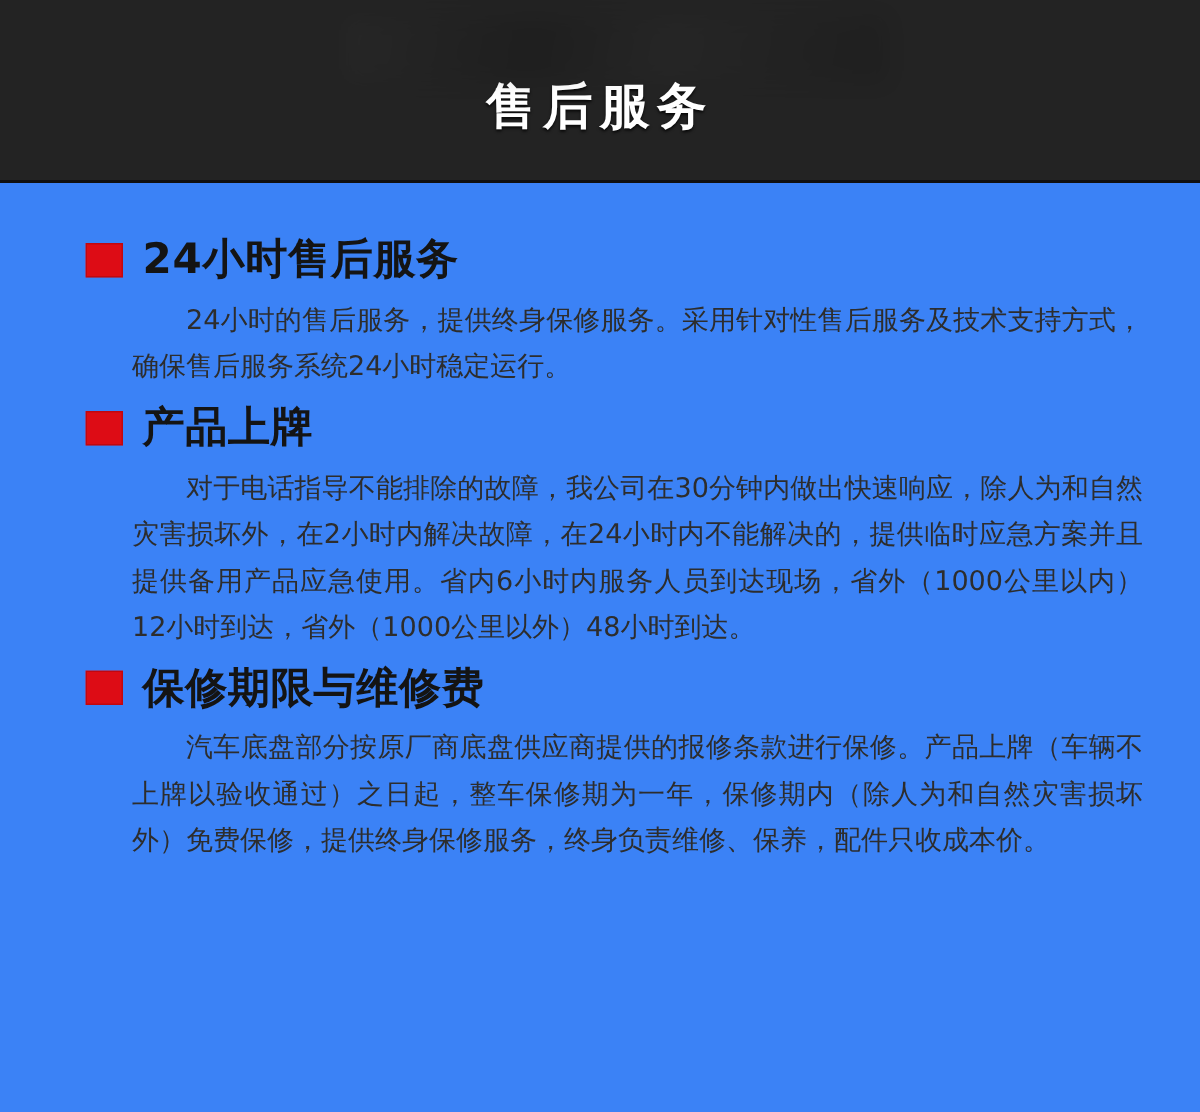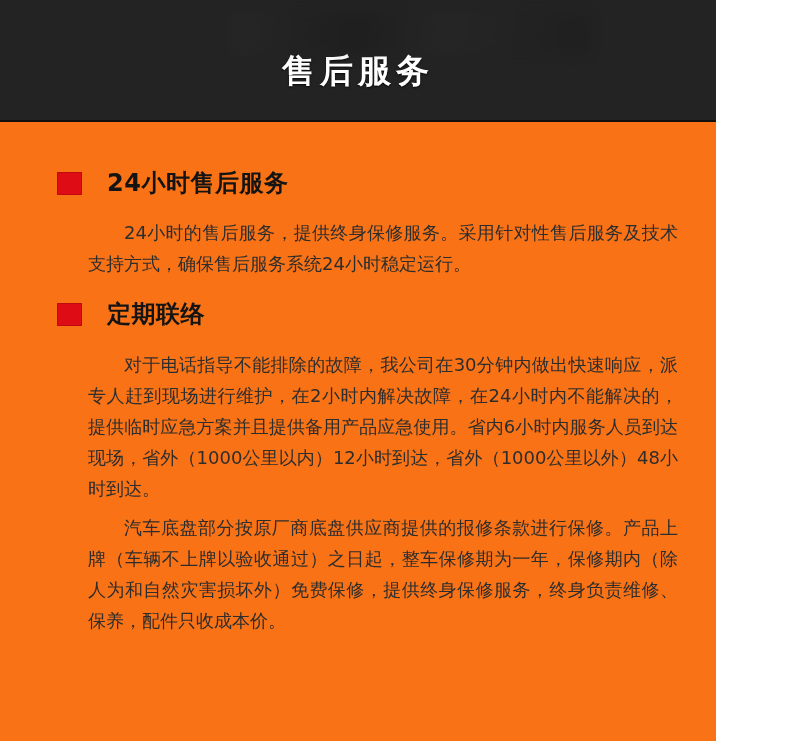--- a/index.html
+++ b/index.html
@@ -3,23 +3,23 @@
 <meta charset="utf-8">
 <style>
   html, body {
     margin: 0;
     padding: 0;
     background: #ffffff;
     font-family: "DejaVu Sans", sans-serif;
   }
   .page {
     position: relative;
-    width: 716px;
+    width: 800px;
     height: 741px;
-    background: #f97316;
+    background: #3b82f6;
     overflow: hidden;
   }
   
   .banner {
     position: relative;
     height: 120px;
     background: #232323;
     border-bottom: 2px solid #101010;
     text-align: center;
     overflow: hidden;
@@ -61,22 +61,22 @@
   }
   .bullet {
     flex: 0 0 auto;
     width: 25px;
     height: 23px;
     background: #dd0c15;
     box-shadow: inset 0 0 0 1px rgba(140,0,6,0.35);
     margin-right: 13px;
   }
   .section-head h2 {
-    margin: 12px;
-    font-size: 24px;
+    margin: 0;
+    font-size: 28px;
     font-weight: bold;
     color: #141414;
     letter-spacing: 0.5px;
     line-height: 1.1;
   }
   p.body {
     margin: 0 0 6px 0;
     font-size: 18px;
     line-height: 31px;
     text-indent: 2em;
@@ -101,26 +101,30 @@
       <div class="section-head">
         <span class="bullet"></span>
         <h2>24小时售后服务</h2>
       </div>
       <p class="body">24小时的售后服务，提供终身保修服务。采用针对性售后服务及技术支持方式，确保售后服务系统24小时稳定运行。</p>
     </section>
 
     <section class="section">
       <div class="section-head">
         <span class="bullet"></span>
-        <h2>定期联络</h2>
+        <h2>产品上牌</h2>
       </div>
     </section>
 
     <section class="section">
-      <p class="body">对于电话指导不能排除的故障，我公司在30分钟内做出快速响应，派专人赶到现场进行维护，在2小时内解决故障，在24小时内不能解决的，提供临时应急方案并且提供备用产品应急使用。省内6小时内服务人员到达现场，省外（1000公里以内）12小时到达，省外（1000公里以外）48小时到达。</p>
+      <p class="body">对于电话指导不能排除的故障，我公司在30分钟内做出快速响应，除人为和自然灾害损坏外，在2小时内解决故障，在24小时内不能解决的，提供临时应急方案并且提供备用产品应急使用。省内6小时内服务人员到达现场，省外（1000公里以内）12小时到达，省外（1000公里以外）48小时到达。</p>
     </section>
 
     <section class="section">
+      <div class="section-head">
+        <span class="bullet"></span>
+        <h2>保修期限与维修费</h2>
+      </div>
       <p class="body">汽车底盘部分按原厂商底盘供应商提供的报修条款进行保修。产品上牌（车辆不上牌以验收通过）之日起，整车保修期为一年，保修期内（除人为和自然灾害损坏外）免费保修，提供终身保修服务，终身负责维修、保养，配件只收成本价。</p>
     </section>
 
   </main>
 </div>
 
 </body></html>

